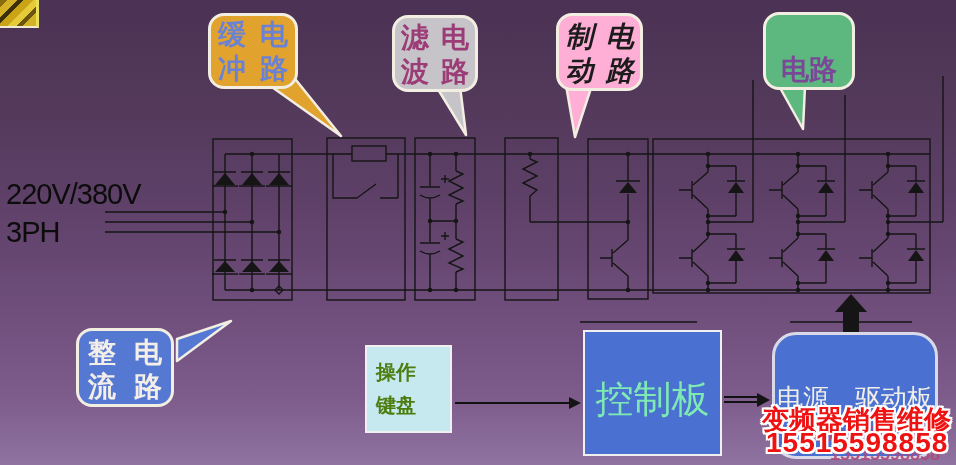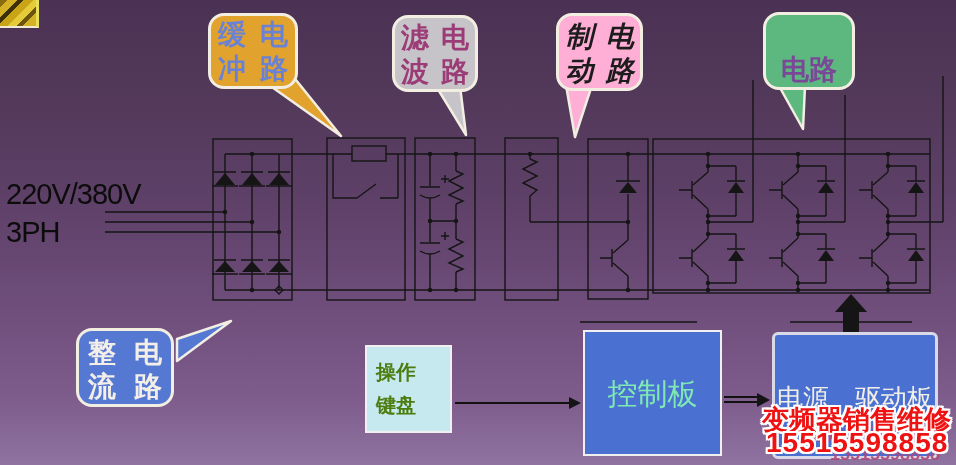--- a/index.html
+++ b/index.html
@@ -30,24 +30,24 @@
   .co-brake{left:556px;top:13px;width:87px;height:78px;background:#ffaed6;color:#1c1c1c;font-style:italic;}
   .co-inverter{left:763px;top:12px;width:92px;height:78px;background:#5cb87f;color:#7a4897;}
   .co-rectifier{left:76px;top:328px;width:98px;height:79px;background:#5578d2;color:#f3efe8;}
   
   .block{position:absolute;z-index:2;border:2px solid #f0f0f0;}
   .bk-keyboard{left:365px;top:345px;width:87px;height:88px;background:#c5e9ef;
     color:#4d7c0f;font-size:20px;line-height:33px;font-family:"Liberation Serif",serif;font-weight:bold;
     padding:9px 0 0 9px;}
   .bk-keyboard span{display:block;}
   .bk-control{left:583px;top:330px;width:139px;height:126px;background:#4a70d2;
-    color:#7fe9b4;font-size:30px;font-family:"Liberation Serif",serif;
+    color:#7fe9b4;font-size:38px;font-family:"Liberation Serif",serif;
     display:flex;align-items:flex-start;justify-content:center;padding-top:42px;}
   .bk-driver{left:772px;top:332px;width:166px;height:127px;background:#4a70d2;
-    border:3px solid #d9d9e8;border-radius:6px;color:#f2efe6;font-size:26px;
+    border:3px solid #d9d9e8;border-radius:24px;color:#f2efe6;font-size:26px;
     font-family:"Liberation Serif",serif;display:flex;justify-content:center;padding-top:46px;z-index:2;}
   
   .wm{position:absolute;z-index:5;font-weight:bold;white-space:nowrap;font-family:"Liberation Sans",sans-serif;}
   .wm-shadow1{left:806px;top:421px;font-size:19px;color:#b0497a;opacity:.9;}
   .wm-shadow2{left:830px;top:444px;font-size:18px;color:#b0497a;opacity:.9;}
   .wm-main{color:#ee1212;
     text-shadow:-2px -2px 0 #fff,2px -2px 0 #fff,-2px 2px 0 #fff,2px 2px 0 #fff,0 -2px 0 #fff,0 2px 0 #fff,-2px 0 0 #fff,2px 0 0 #fff;}
   .wm-main1{left:762px;top:402px;font-size:27px;}
   .wm-main2{left:766px;top:427px;font-size:28px;letter-spacing:1px;}
   svg{display:block;}

